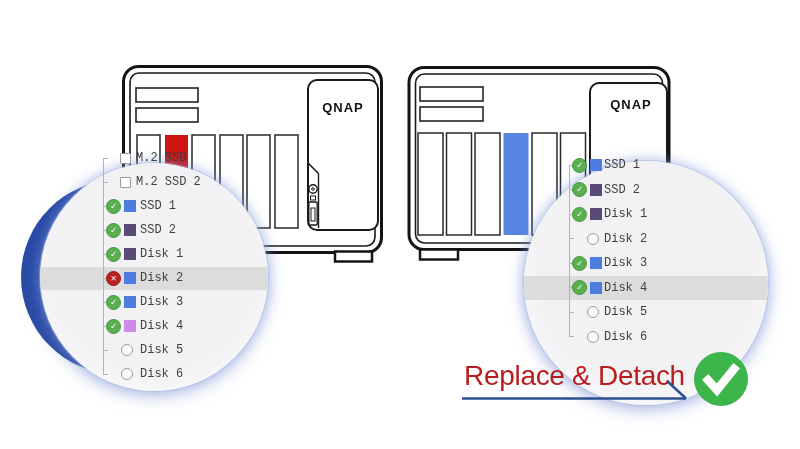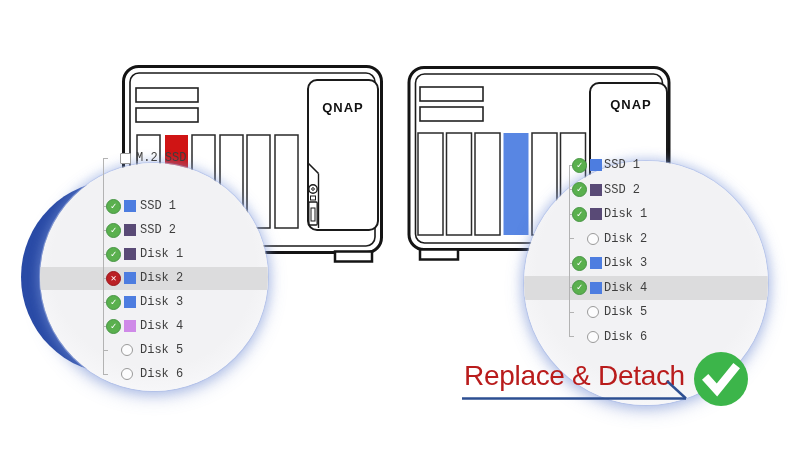--- a/index.html
+++ b/index.html
@@ -107,20 +107,25 @@
       <div class="hl-band" style="top: 114.5px; height: 24px;"></div>
     </div>
 
   <div id="left-list" class="disk-list">
       <div class="tree-line" style="left: 3px; top: 12px; height: 216px;"></div>
       <div class="disk-row" style="top: 0px;">
         <div class="tree-tick" style="left: 3px;"></div>
         <div class="icon-checkbox" style="left: 20px;"></div>
         <span class="row-label" style="left: 36px;">M.2 SSD</span>
       </div>
+      <div class="disk-row" style="top: 24px;">
+        <div class="tree-tick" style="left: 3px;"></div>
+        <div class="icon-checkbox" style="left: 20px;"></div>
+        <span class="row-label" style="left: 36px;">M.2 SSD 2</span>
+      </div>
       <div class="disk-row" style="top: 48px;">
         <div class="tree-tick" style="left: 3px;"></div>
         <div class="icon-check" style="left: 6px;">✓</div>
         <div class="swatch" style="left: 24px; background: rgb(77, 125, 224);"></div>
         <span class="row-label" style="left: 40px;">SSD 1</span>
       </div>
       <div class="disk-row" style="top: 72px;">
         <div class="tree-tick" style="left: 3px;"></div>
         <div class="icon-check" style="left: 6px;">✓</div>
         <div class="swatch" style="left: 24px; background: rgb(89, 74, 118);"></div>

